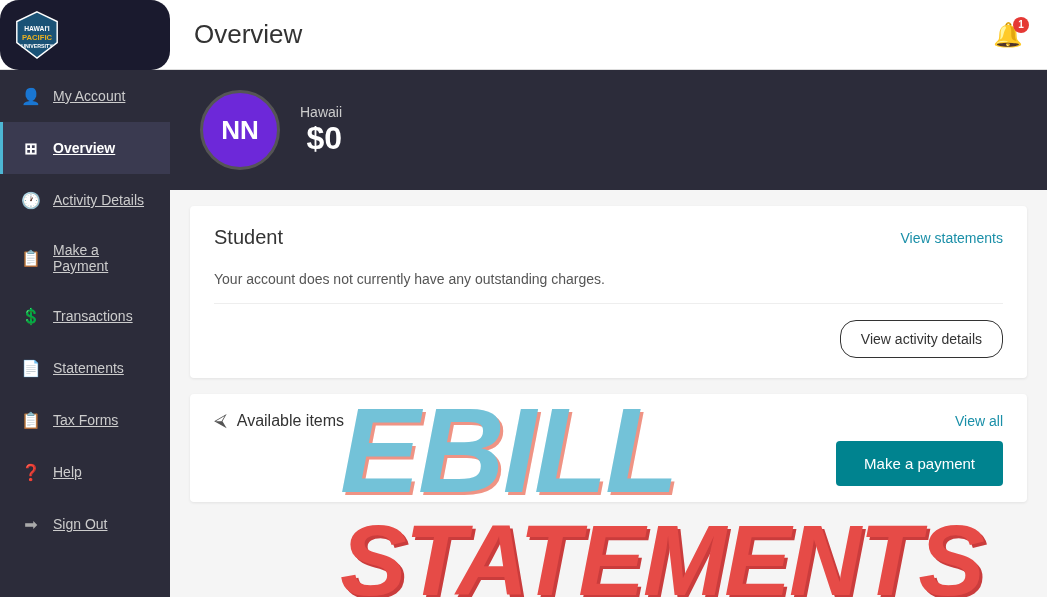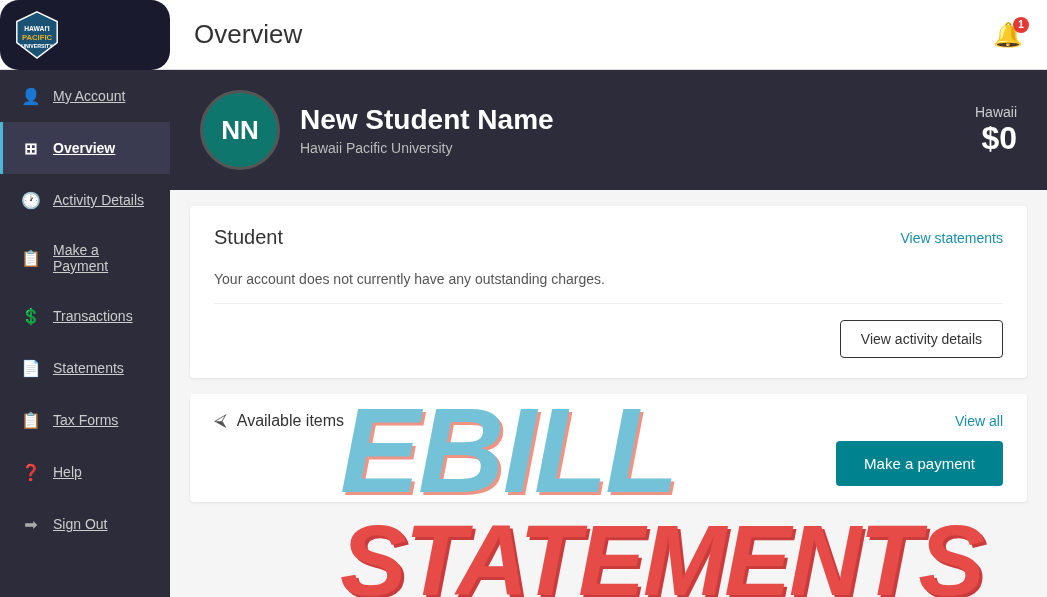--- a/index.html
+++ b/index.html
@@ -124,21 +124,21 @@
       display: flex;
       align-items: center;
       padding: 20px 30px;
       gap: 20px;
       position: relative;
     }
     .avatar-circle {
       width: 80px;
       height: 80px;
       border-radius: 50%;
-      background: #0f766e;
+      background: #6d28d9;
       display: flex;
       align-items: center;
       justify-content: center;
       font-size: 26px;
       font-weight: bold;
       color: #fff;
       border: 3px solid #555;
       flex-shrink: 0;
     }
     .profile-info { flex: 1; }
@@ -205,21 +205,21 @@
       display: flex;
       align-items: center;
       justify-content: flex-end;
       margin-top: 16px;
     }
     .btn-outline {
       border: 1.5px solid #333;
       background: #fff;
       color: #333;
       padding: 10px 20px;
-      border-radius: 4px;
+      border-radius: 16px;
       font-size: 14px;
       cursor: pointer;
       font-weight: 500;
     }
 
     
     .available-section {
       background: #fff;
       margin: 0 20px 16px;
       border-radius: 4px;
@@ -353,24 +353,20 @@
     <div class="sidebar-item">
       <span class="sidebar-icon">➡</span>
       <span class="sidebar-item-label">Sign Out</span>
     </div>
   </nav>
 
   <div class="content" style="position:relative;">
 
     <div class="profile-banner">
       <div class="avatar-circle">NN</div>
-      <div class="profile-info">
-        <div class="profile-name">New Student Name</div>
-        <div class="profile-university">Hawaii Pacific University</div>
-      </div>
       <div class="profile-balance">
         <div class="balance-label">Hawaii</div>
         <div class="balance-amount">$0</div>
       </div>
     </div>
 
     <div class="section">
       <div class="section-header">
         <span class="section-title">Student</span>
         <a class="link-text">View statements</a>

